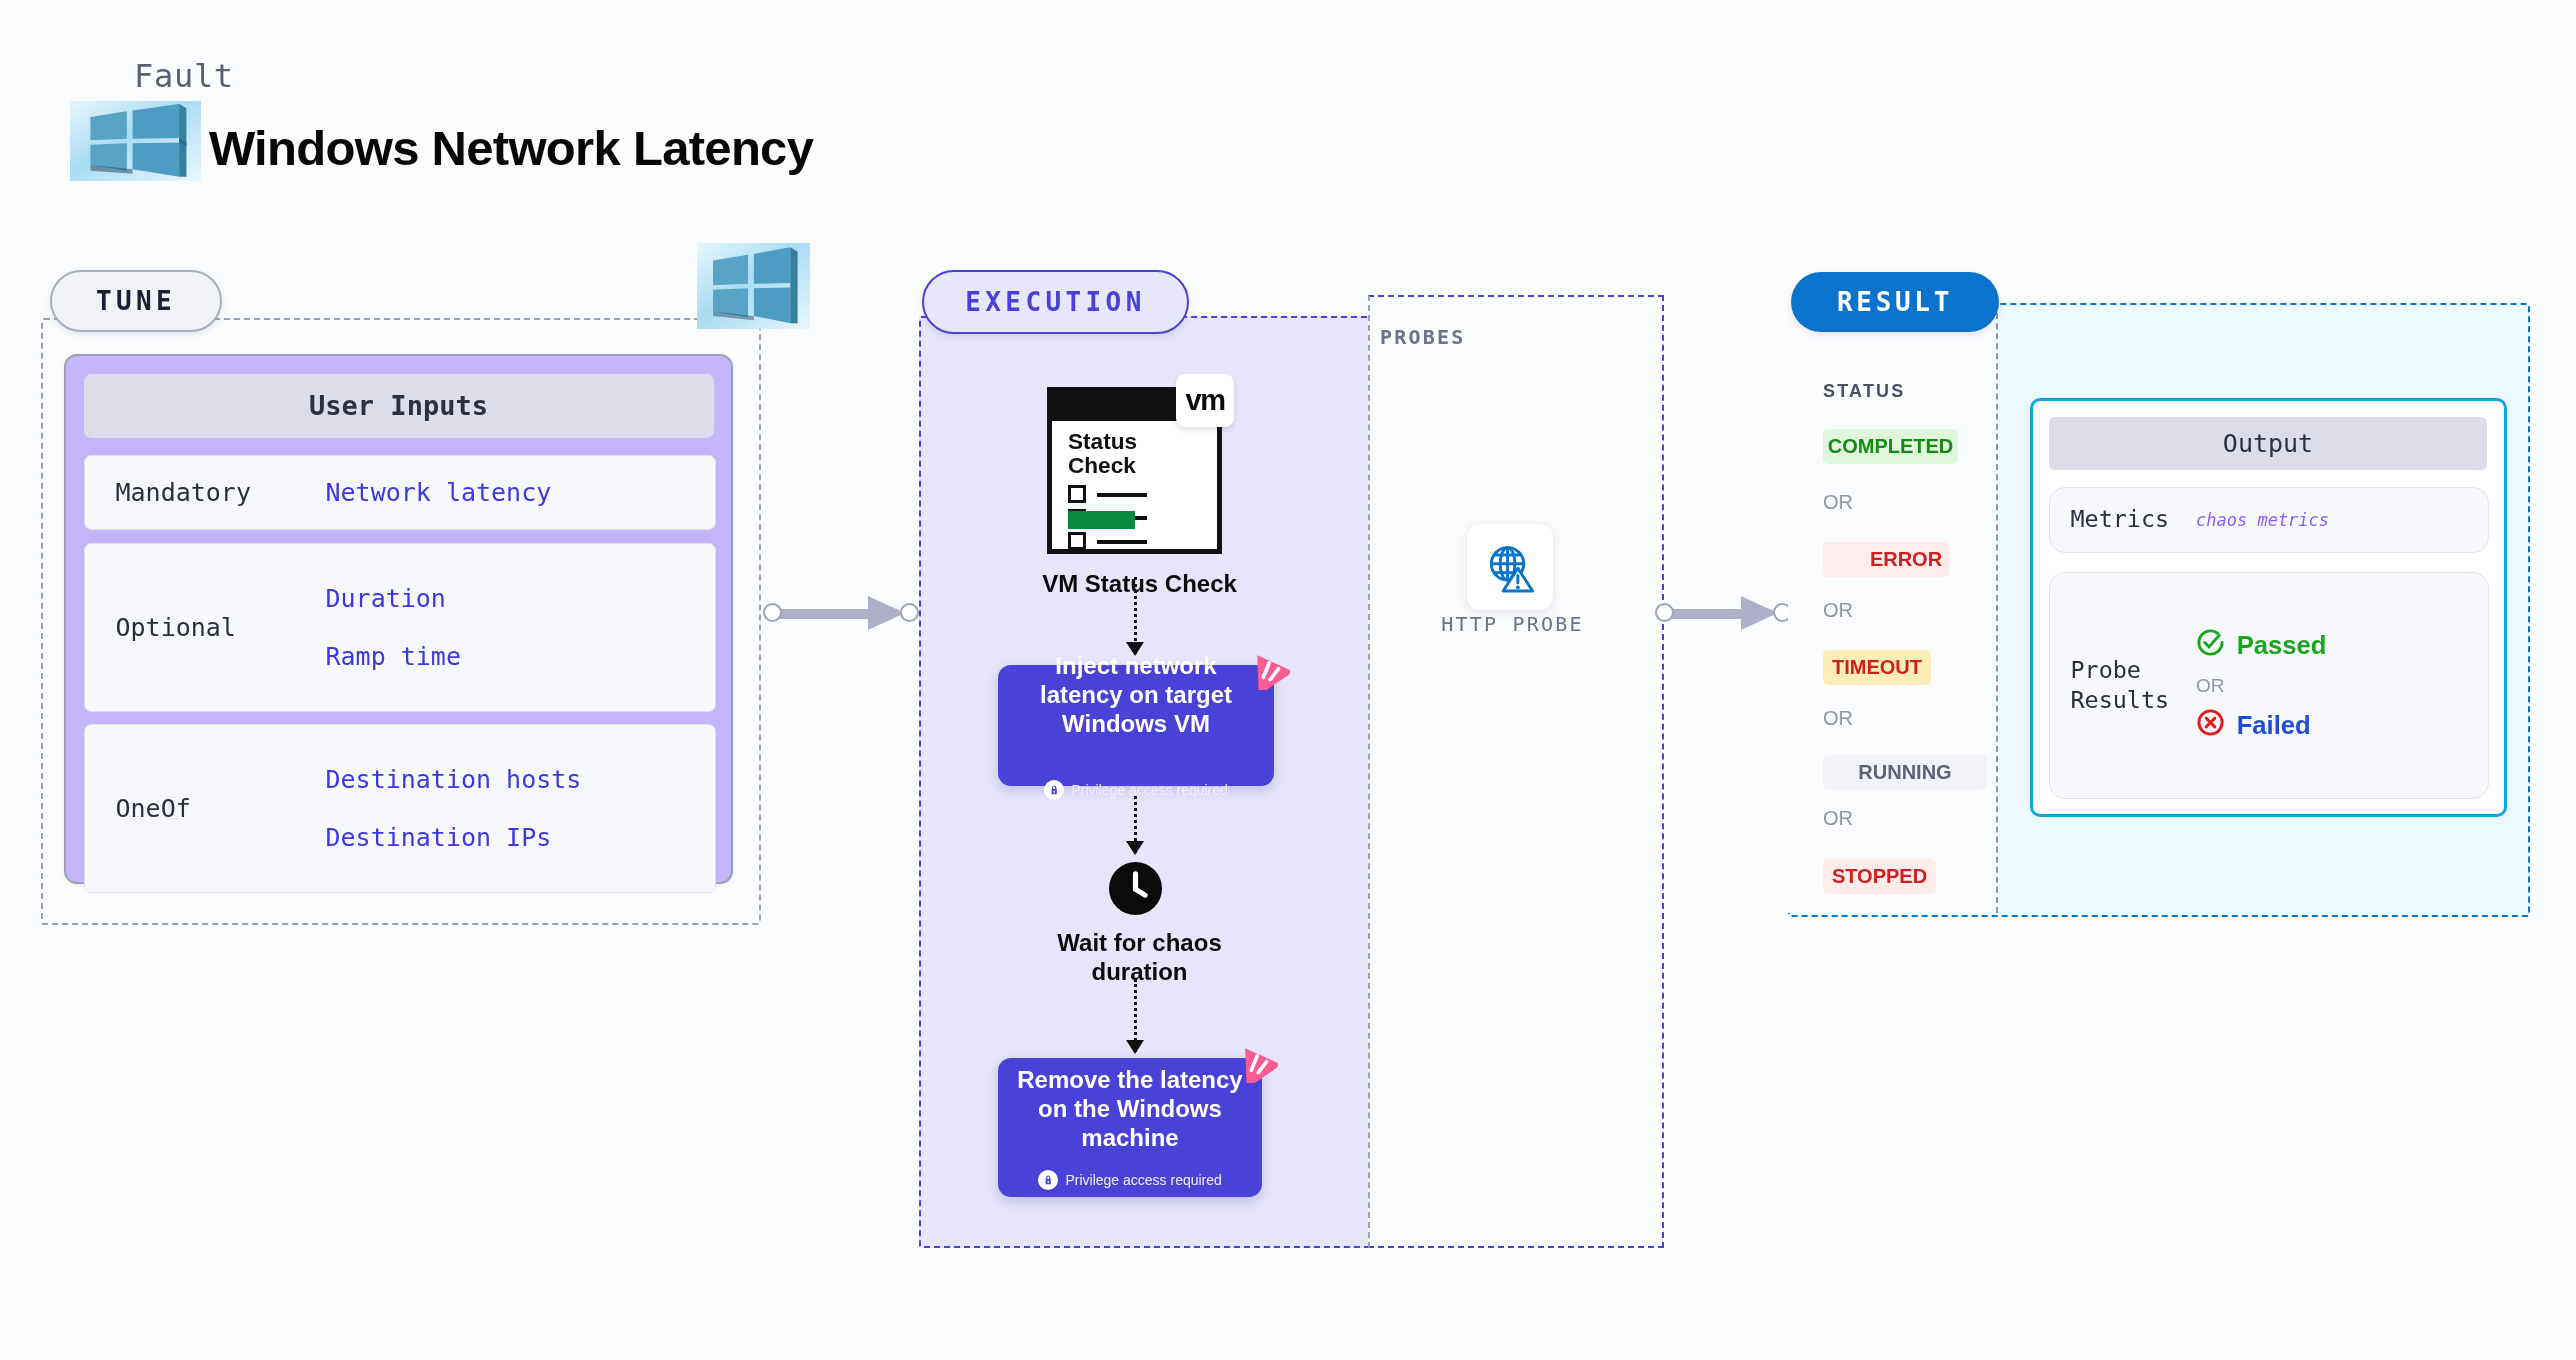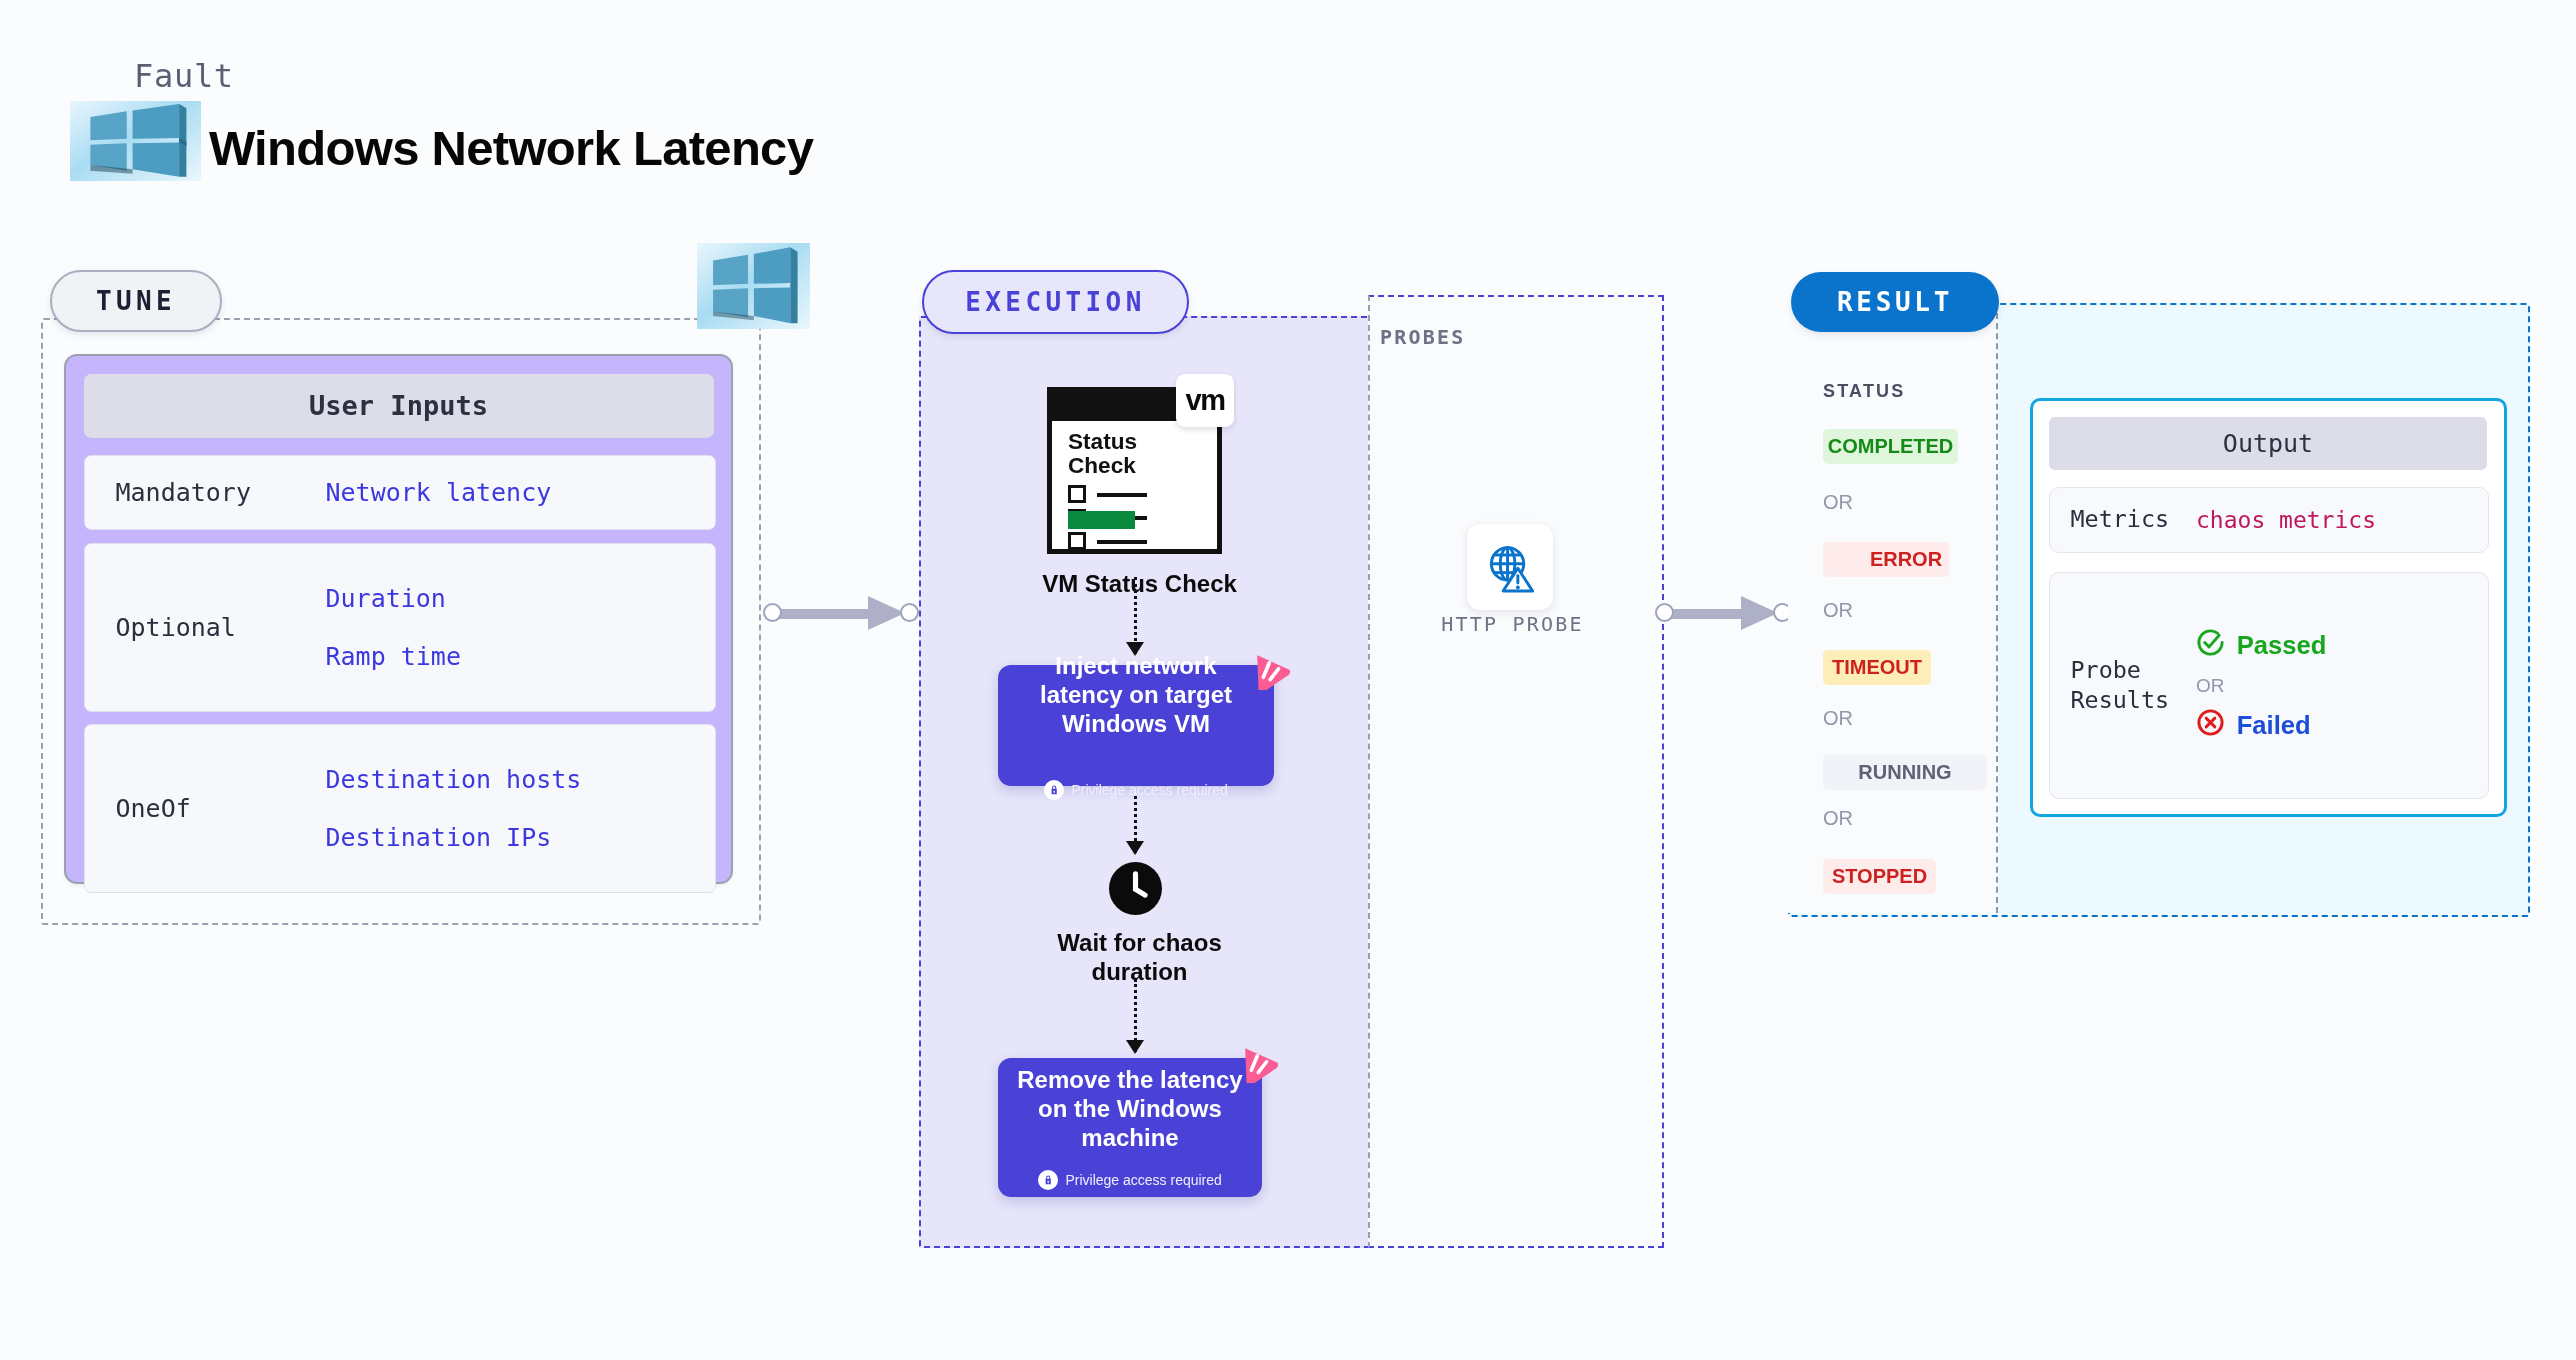--- a/index.html
+++ b/index.html
@@ -187,31 +187,31 @@
     background:#fff;border:3.7px solid #12a6e0;border-radius:10.2px;
   }
   #output-header{
     position:absolute;left:16px;top:16px;width:438px;height:53px;
     background:#dcdde8;border-radius:5.8px;display:flex;align-items:center;justify-content:center;
     font-family:"DejaVu Sans Mono","Liberation Mono",monospace;
     font-size:25px;color:#2c3040;
   }
   .out-row{
     position:absolute;left:16px;width:438px;
-    background:#f8f9fc;border:1.5px solid #e2e4ec;border-radius:10px;display:flex;align-items:center;
+    background:#f8f9fc;border:1.5px solid #e2e4ec;border-radius:16px;display:flex;align-items:center;
   }
   .out-row .olabel{
     width:146px;padding-left:20.5px;box-sizing:border-box;
     font-family:"DejaVu Sans Mono","Liberation Mono",monospace;
     font-size:23.4px;color:#2b2f3d;line-height:1.25;
   }
   #out-metrics{top:86px;height:64px;}
   #out-metrics .oval{
     font-family:"DejaVu Sans Mono","Liberation Mono",monospace;
-    font-size:23px;color:#be185d;
+    font-size:17px;color:#8b5cf6;font-style:italic;
   }
   #out-probes{top:171px;height:225px;}
   #out-probes .ovals{display:flex;flex-direction:column;gap:11.7px;}
   .presult{display:flex;align-items:center;gap:11.7px;font-size:25.6px;font-weight:bold;}
   .presult.pass{color:#17a71c;}
   .presult.fail{color:#1d4ed8;}
   .or-small{font-size:19px;color:#9197ab;}
 
   
   .connector{position:absolute;height:29px;}

